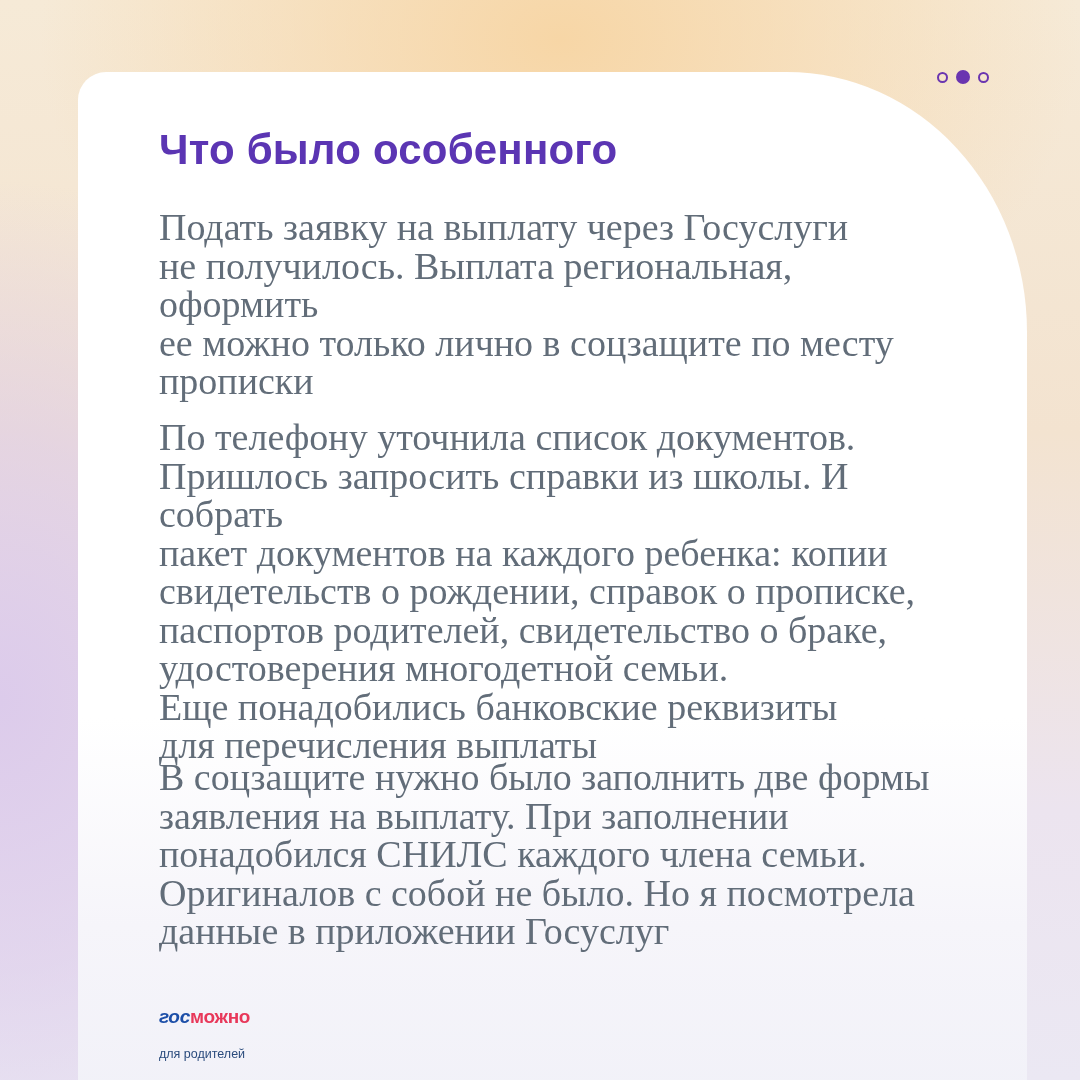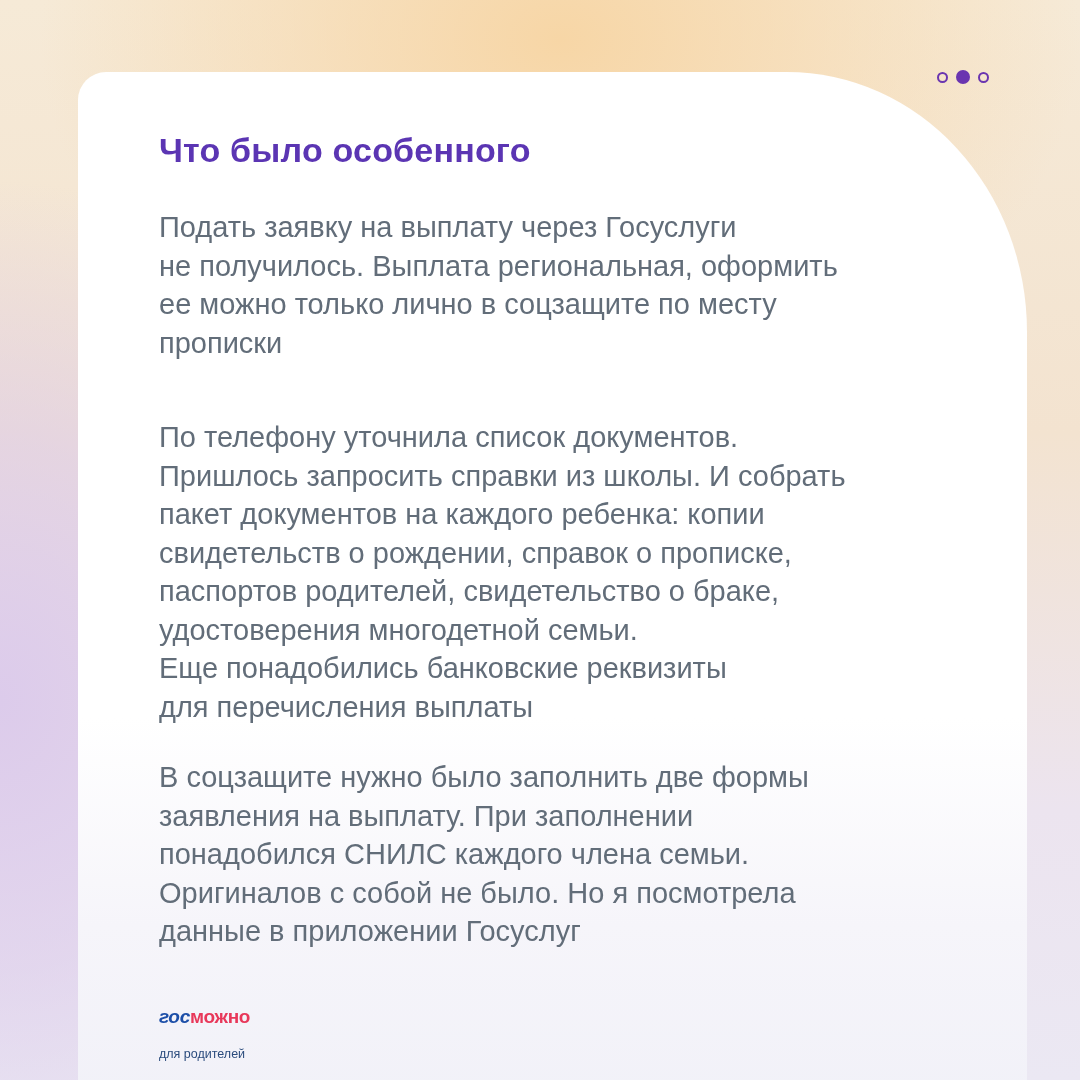--- a/index.html
+++ b/index.html
@@ -17,27 +17,27 @@
     border-top-left-radius: 28px;
     border-top-right-radius: 240px 260px;
   }
   .pager {
     position: absolute; top: 70px; left: 937px; display: flex; gap: 8px; align-items: center;
   }
   .dot { width: 11px; height: 11px; border-radius: 50%; box-sizing: border-box; border: 2px solid #6a35b0; }
   .dot.active { background: #6a35b0; width: 14px; height: 14px; border: none; }
   .title {
     position: absolute; left: 159px; top: 124px;
-    font-size: 34px; font-weight: bold; color: #5b35b3; letter-spacing: 0.2px;
+    font-size: 42px; font-weight: bold; color: #5b35b3; letter-spacing: 0.2px;
     margin: 0; line-height: 52px; white-space: nowrap;
   }
   .para {
     position: absolute; left: 159px; margin: 0;
-    font-size: 29px; line-height: 38.5px; color: #626d79;
-    white-space: pre-line; width: 800px;
+    font-size: 38px; line-height: 38.5px; color: #626d79;
+    white-space: pre-line; width: 800px; font-family: Liberation Serif, serif;
   }
   .p1 { top: 208px; }
   .p2 { top: 418px; }
   .p3 { top: 758px; }
   .logo { position: absolute; left: 159px; top: 1006px; }
   .logo-word { font-size: 19px; font-weight: bold; line-height: 22px; letter-spacing: -0.3px; }
   .logo-gos { color: #1d4fa8; font-style: italic; }
   .logo-uslugi { color: #e8385a; }
   .logo-sub { font-size: 12.5px; color: #2a4b7c; line-height: 16px; margin-top: 18px; }
 </style>

